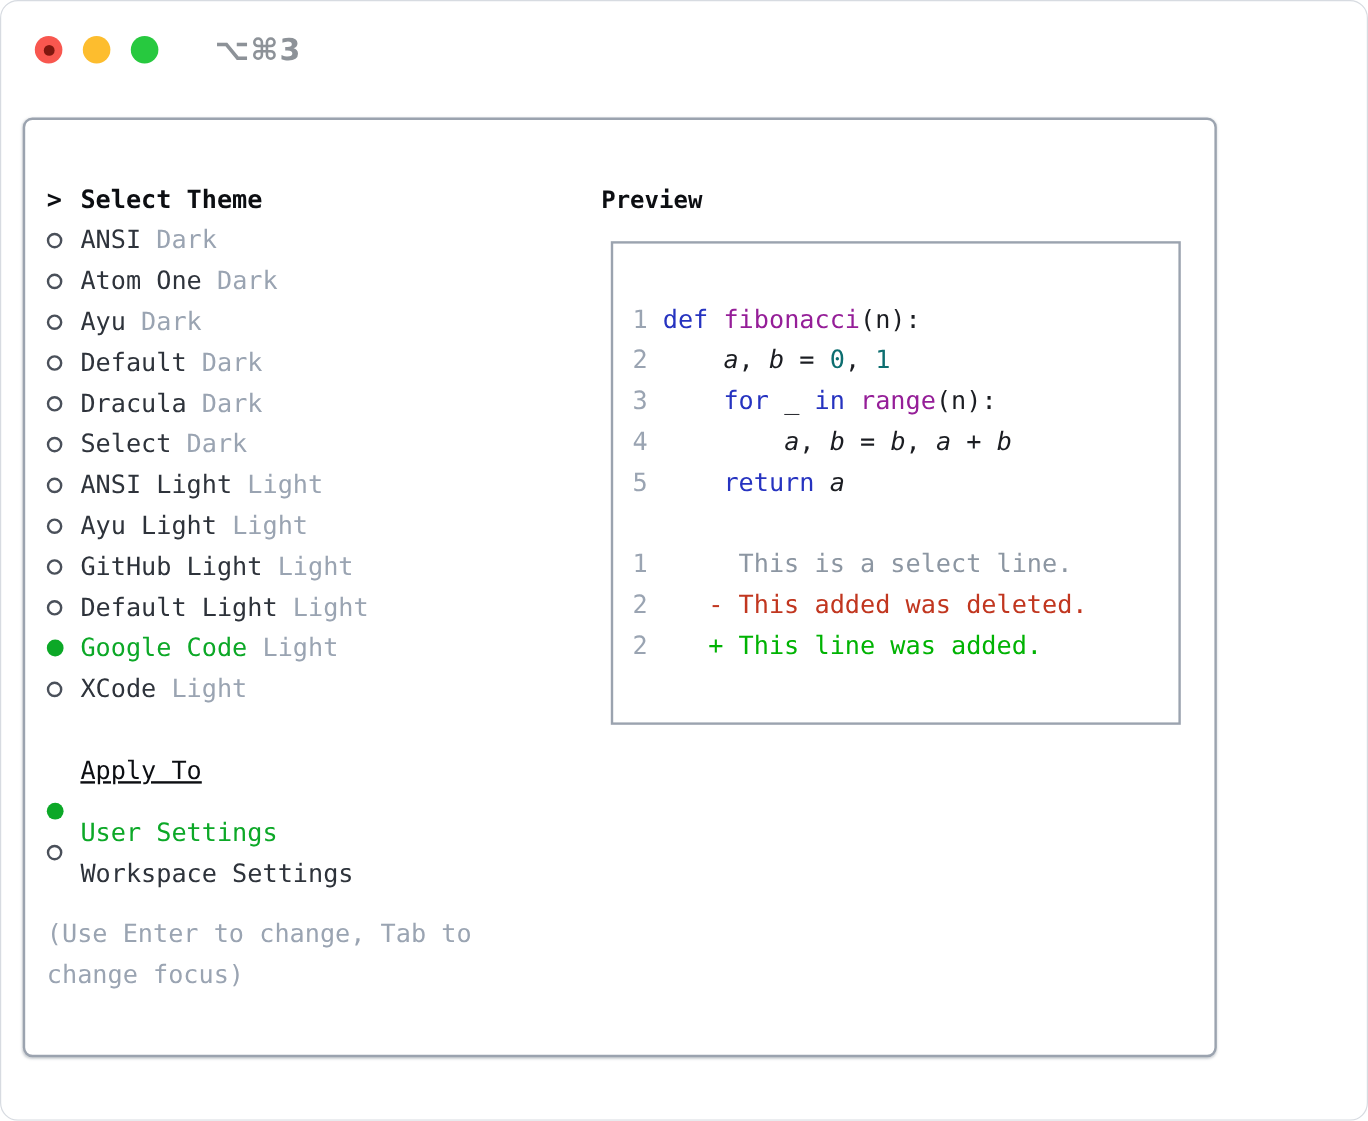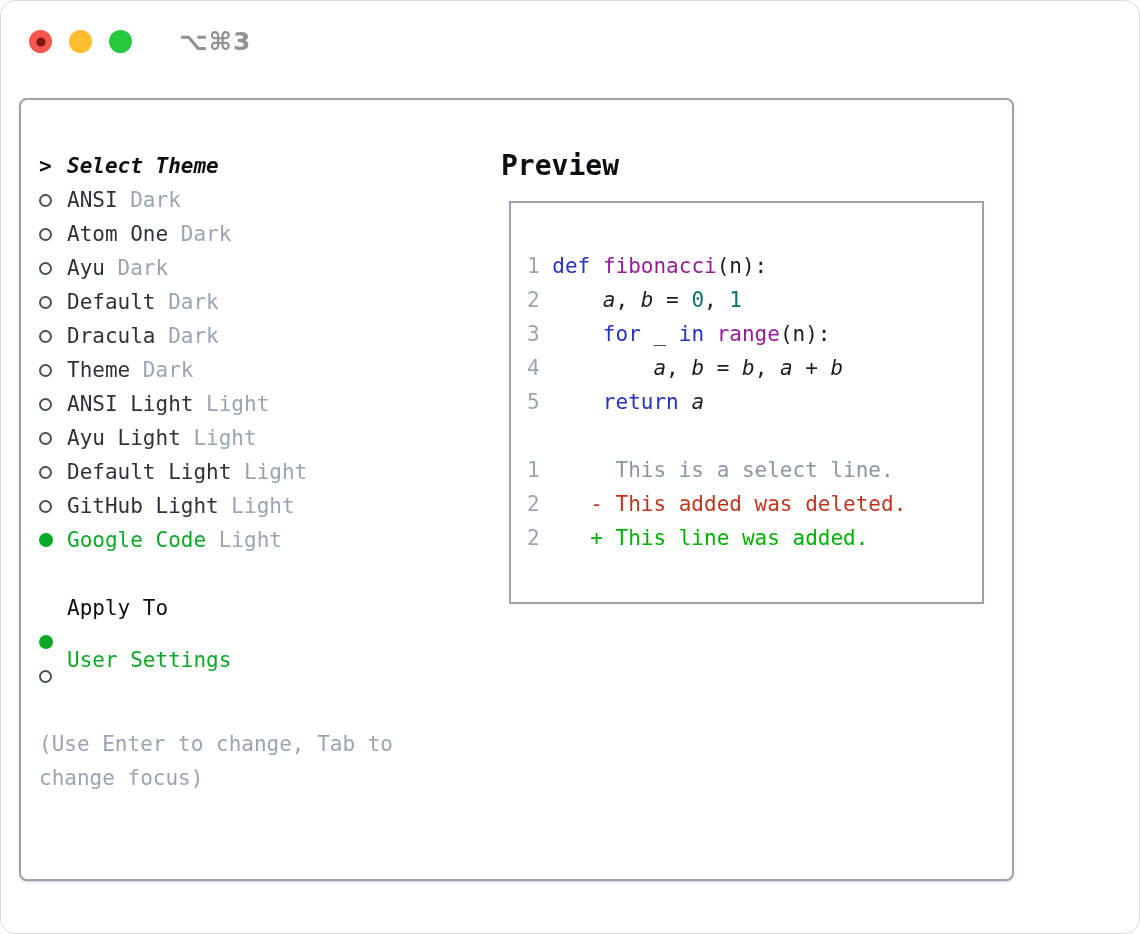--- a/index.html
+++ b/index.html
@@ -35,30 +35,30 @@
            box-shadow:0 1px 2px rgba(110,120,132,.35); }
 
   .left-col  { position:absolute; left:18px;  top:49px; width:450px; }
   .right-col { position:absolute; left:480px; top:49px; width:500px; }
 
   .line { height:34px; display:flex; align-items:center; font-size:21px; white-space:pre; }
   .slot { flex:0 0 28px; display:flex; align-items:center; }
   .radio { width:13px; height:13px; border:2px solid var(--ring); border-radius:50%; }
   .radio.sel { width:14px; height:14px; border:none; background:var(--accent-green); }
   .prompt { font-weight:bold; color:var(--text-black); }
-  .picker-title { font-weight:bold; color:var(--text-black);font-style:italic; }
+  .picker-title { font-weight:bold; color:var(--text-black); }
   .lbl { white-space:pre; }
   .nm { color:var(--text-dark);margin-top:36px; }
   .nm.sel { color:var(--accent-green); }
   .variant { color:var(--muted); }
-  .apply-title { color:var(--text-black); }
+  .apply-title { color:var(--text-black);text-decoration:underline; }
   .help { color:var(--muted); }
 
   
-  .preview-title { height:34px; line-height:34px; font-size:28px; font-weight:bold;
+  .preview-title { height:34px; line-height:34px; font-size:20px; font-weight:bold;
                    color:var(--text-black); }
   .preview-box { margin-top:18px; margin-left:8px; width:475px; height:403px;
                  border:2px solid var(--border); padding:46px 16px; overflow:hidden;
                  background:#fff; }
   .ln { display:inline-block; width:1ch; margin-right:1ch; text-align:right;
         color:var(--muted); flex:0 0 auto; }
   .codetext { white-space:pre; color:var(--code);text-align:right; }
   .tk.kw  { color:var(--kw); }
   .tk.fn  { color:var(--fn); }
   .tk.num { color:var(--num); }
@@ -88,35 +88,36 @@
       <div class="line">
         <span class="slot prompt">&gt;</span>
         <span class="picker-title">Select Theme</span>
       </div>
       <div id="theme-list">
           <div class="line"><span class="slot"><span class="radio"></span></span><span class="lbl"><span class="nm">ANSI</span><span class="variant"> Dark</span></span></div>
           <div class="line"><span class="slot"><span class="radio"></span></span><span class="lbl"><span class="nm">Atom One</span><span class="variant"> Dark</span></span></div>
           <div class="line"><span class="slot"><span class="radio"></span></span><span class="lbl"><span class="nm">Ayu</span><span class="variant"> Dark</span></span></div>
           <div class="line"><span class="slot"><span class="radio"></span></span><span class="lbl"><span class="nm">Default</span><span class="variant"> Dark</span></span></div>
           <div class="line"><span class="slot"><span class="radio"></span></span><span class="lbl"><span class="nm">Dracula</span><span class="variant"> Dark</span></span></div>
-          <div class="line"><span class="slot"><span class="radio"></span></span><span class="lbl"><span class="nm">Theme</span><span class="variant"> Dark</span></span></div>
+          <div class="line"><span class="slot"><span class="radio"></span></span><span class="lbl"><span class="nm">Select</span><span class="variant"> Dark</span></span></div>
           <div class="line"><span class="slot"><span class="radio"></span></span><span class="lbl"><span class="nm">ANSI Light</span><span class="variant"> Light</span></span></div>
           <div class="line"><span class="slot"><span class="radio"></span></span><span class="lbl"><span class="nm">Ayu Light</span><span class="variant"> Light</span></span></div>
+          <div class="line"><span class="slot"><span class="radio"></span></span><span class="lbl"><span class="nm">GitHub Light</span><span class="variant"> Light</span></span></div>
           <div class="line"><span class="slot"><span class="radio"></span></span><span class="lbl"><span class="nm">Default Light</span><span class="variant"> Light</span></span></div>
-          <div class="line"><span class="slot"><span class="radio"></span></span><span class="lbl"><span class="nm">GitHub Light</span><span class="variant"> Light</span></span></div>
           <div class="line"><span class="slot"><span class="radio sel"></span></span><span class="lbl"><span class="nm sel">Google Code</span><span class="variant"> Light</span></span></div>
+          <div class="line"><span class="slot"><span class="radio"></span></span><span class="lbl"><span class="nm">XCode</span><span class="variant"> Light</span></span></div>
         </div>
       <div class="line"></div>
       <div class="line">
         <span class="slot"></span>
         <span class="apply-title">Apply To</span>
       </div>
       <div id="apply-list">
           <div class="line"><span class="slot"><span class="radio sel"></span></span><span class="nm sel">User Settings</span></div>
-          <div class="line"><span class="slot"><span class="radio"></span></span></div>
+          <div class="line"><span class="slot"><span class="radio"></span></span><span class="nm">Workspace Settings</span></div>
         </div>
       <div class="line"></div>
       <div class="line help">(Use Enter to change, Tab to</div>
       <div class="line help">change focus)</div>
     </div>
 
     <div class="right-col">
       <div class="preview-title">Preview</div>
       <div class="preview-box">
         <div id="preview-lines">

